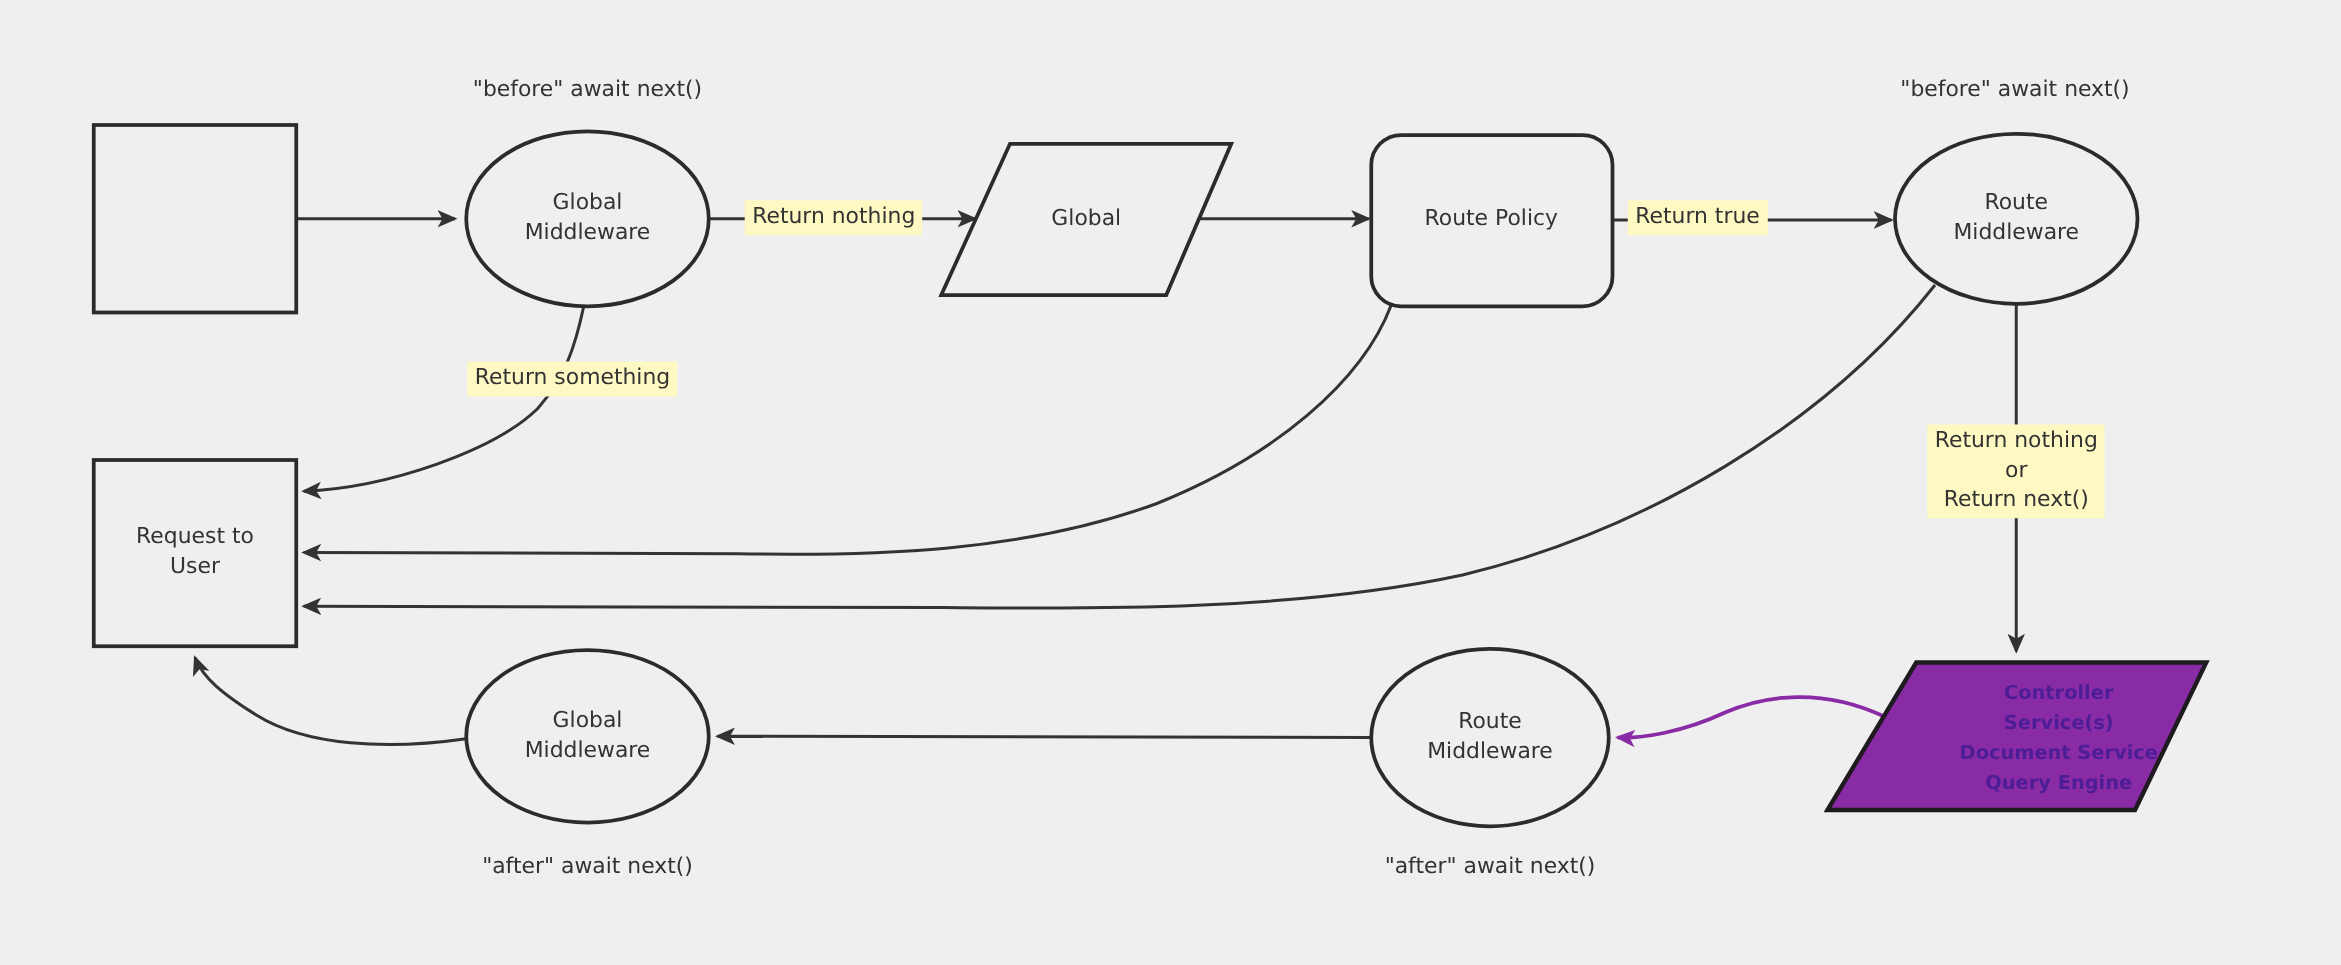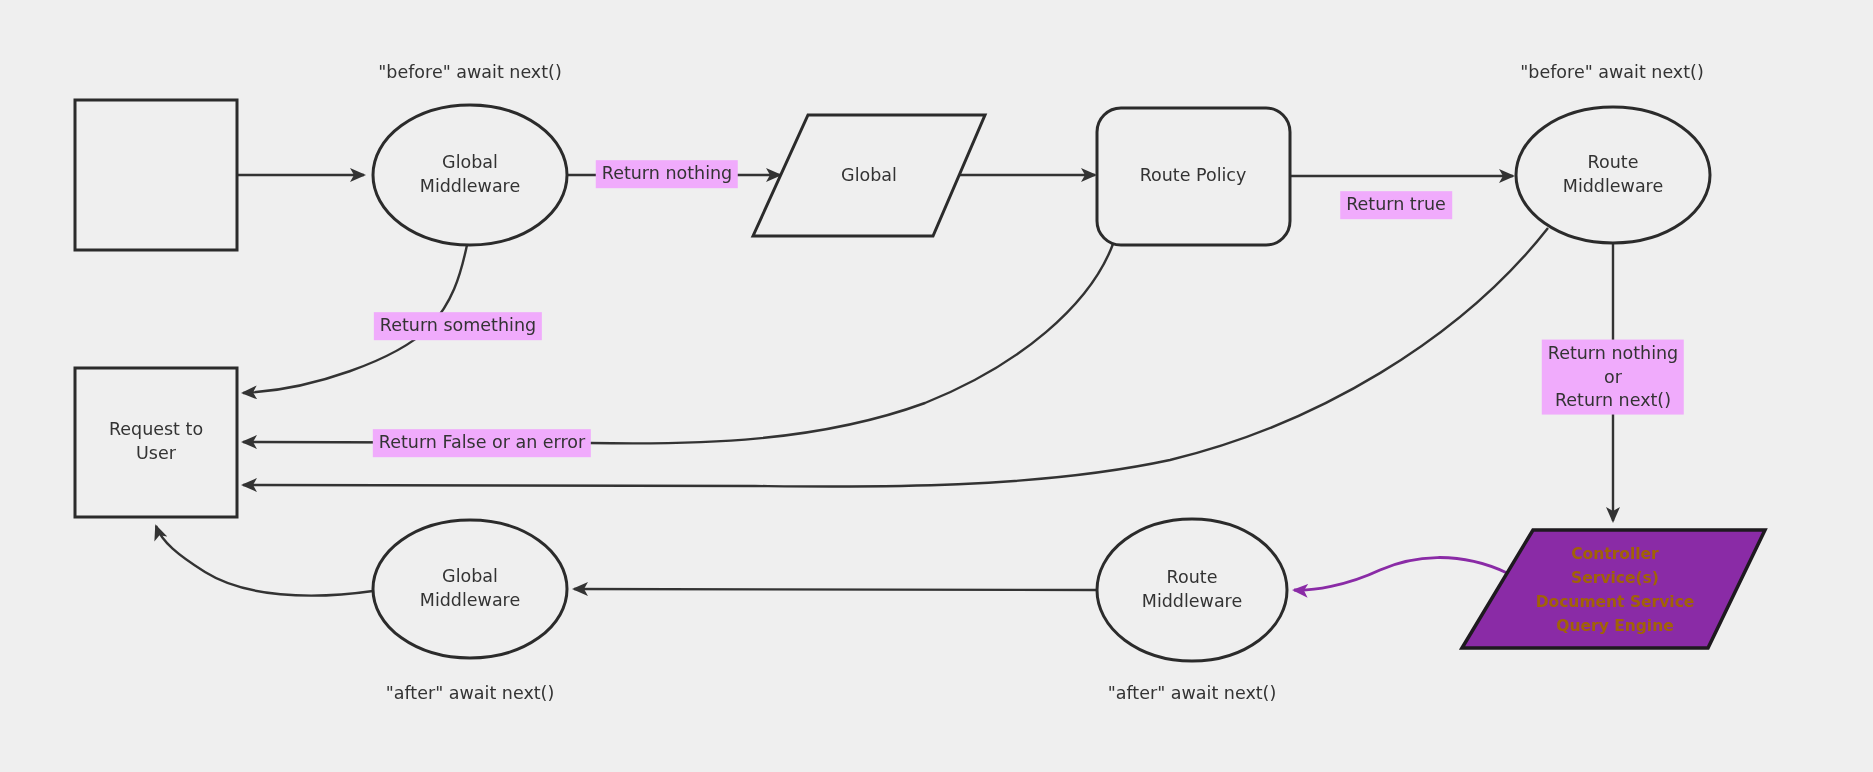--- a/index.html
+++ b/index.html
@@ -49,29 +49,30 @@
     white-space: nowrap;
     color: #333333;
   }
   .lbl.wrap {
     white-space: normal;
   }
   .lbl.multi {
     white-space: pre-line;
   }
   .edge-lbl {
-    background: #f0abfc;
+    background: #fef9c3;
     padding: 2px 6px;
   }
   .purple-lbl {
-    color: #a16207;
+    color: #4c1d95;
     font-weight: bold;
     font-size: 15.5px;
     line-height: 1.55;
     white-space: pre-line;
+    margin-left: 32px;
   }
 </style>
 </head>
 <body>
 
 <div class="canvas">
 
   <svg width="1873" height="772" viewBox="0 0 1873 772">
     <defs>
       <marker id="arrow-dark" viewBox="0 0 16 14" refX="14" refY="7" markerWidth="16" markerHeight="14" markerUnits="userSpaceOnUse" orient="auto-start-reverse">
@@ -116,20 +117,19 @@
   <div class="lbl wrap" style="left:1613px; top:175px; width:125px;">Route Middleware</div>
   <div class="lbl wrap" style="left:156px; top:442px; width:130px;">Request to User</div>
   <div class="lbl purple-lbl" style="left:1615px; top:590px;">Controller
 Service(s)
 Document Service
 Query Engine</div>
   <div class="lbl wrap" style="left:1192px; top:590px; width:125px;">Route Middleware</div>
   <div class="lbl wrap" style="left:470px; top:589px; width:120px;">Global Middleware</div>
 
   <div class="lbl edge-lbl" style="left:667px; top:174px;">Return nothing</div>
-  <div class="lbl edge-lbl" style="left:1396px; top:174px;margin-top:31px;">Return true</div>
-  <div class="lbl edge-lbl" style="left:458px; top:303px;margin-top:23px;">Return something</div>
-  <div class="lbl edge-lbl" style="left:482px; top:443px;">Return False or an error</div>
+  <div class="lbl edge-lbl" style="left:1358px; top:174px;">Return true</div>
+  <div class="lbl edge-lbl" style="left:458px; top:303px;">Return something</div>
   <div class="lbl edge-lbl multi" style="left:1613px; top:377px;">Return nothing
 or
 Return next()</div>
 
 </div>
 
 </body></html>

